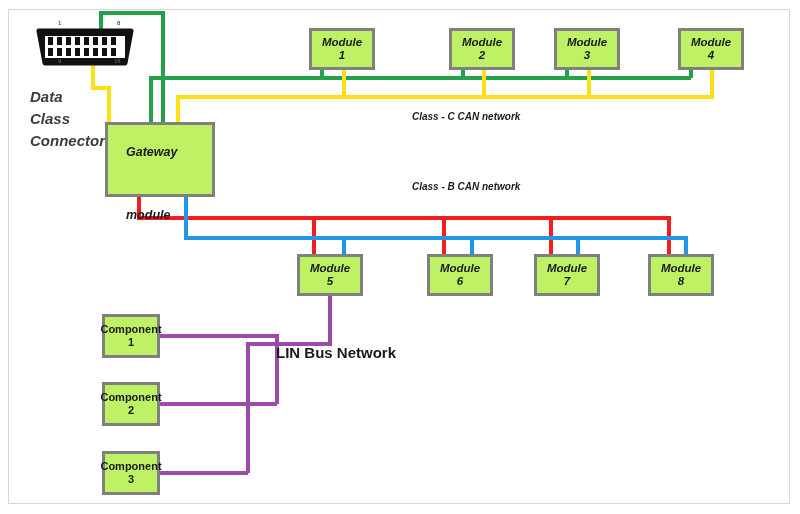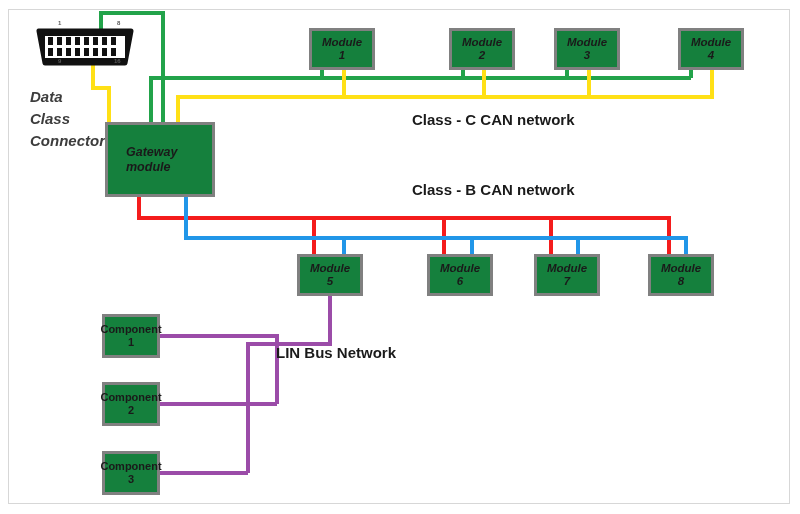--- a/index.html
+++ b/index.html
@@ -8,32 +8,32 @@
     position:relative;width:800px;height:514px;
     background:#ffffff;overflow:hidden;
   }
   #frame{
     position:absolute;left:8px;top:9px;width:782px;height:495px;
     border:1px solid #d7d7d7;background:#ffffff;box-sizing:border-box;
   }
   svg#wires{position:absolute;left:0;top:0;width:800px;height:514px;}
   .box{
     position:absolute;box-sizing:border-box;
-    background:#15803d;border:3px solid #808080;
+    background:#bef264;border:3px solid #808080;
     display:flex;flex-direction:column;align-items:center;justify-content:center;
     font-style:italic;font-weight:bold;color:#1a1a1a;line-height:1.15;
     text-align:center;
   }
   .module{font-size:11.5px;}
   .component{font-size:11px;font-style:normal;}
   .gateway{font-size:12.5px;align-items:flex-start;padding-left:18px;}
-  .gateway span{display:block;text-align:left;}
+  .gateway span{display:block;text-align:left;margin-top:48px;}
   .label{
-    position:absolute;font-weight:bold;
-    color:#1a1a1a;font-size:15px;white-space:nowrap;
+    position:absolute;font-weight:bold;font-style:italic;
+    color:#1a1a1a;font-size:10px;white-space:nowrap;
   }
   .label.plain{font-style:normal;font-size:15px;}
   .dlc-label{
     position:absolute;font-weight:bold;font-style:italic;
     font-size:15px;color:#3d3d3d;line-height:1.45;
   }
   .pin{
     position:absolute;font-size:6px;color:#5a5a5a;font-weight:bold;
   }
   #dlc{position:absolute;left:33px;top:27px;width:104px;height:40px;}

